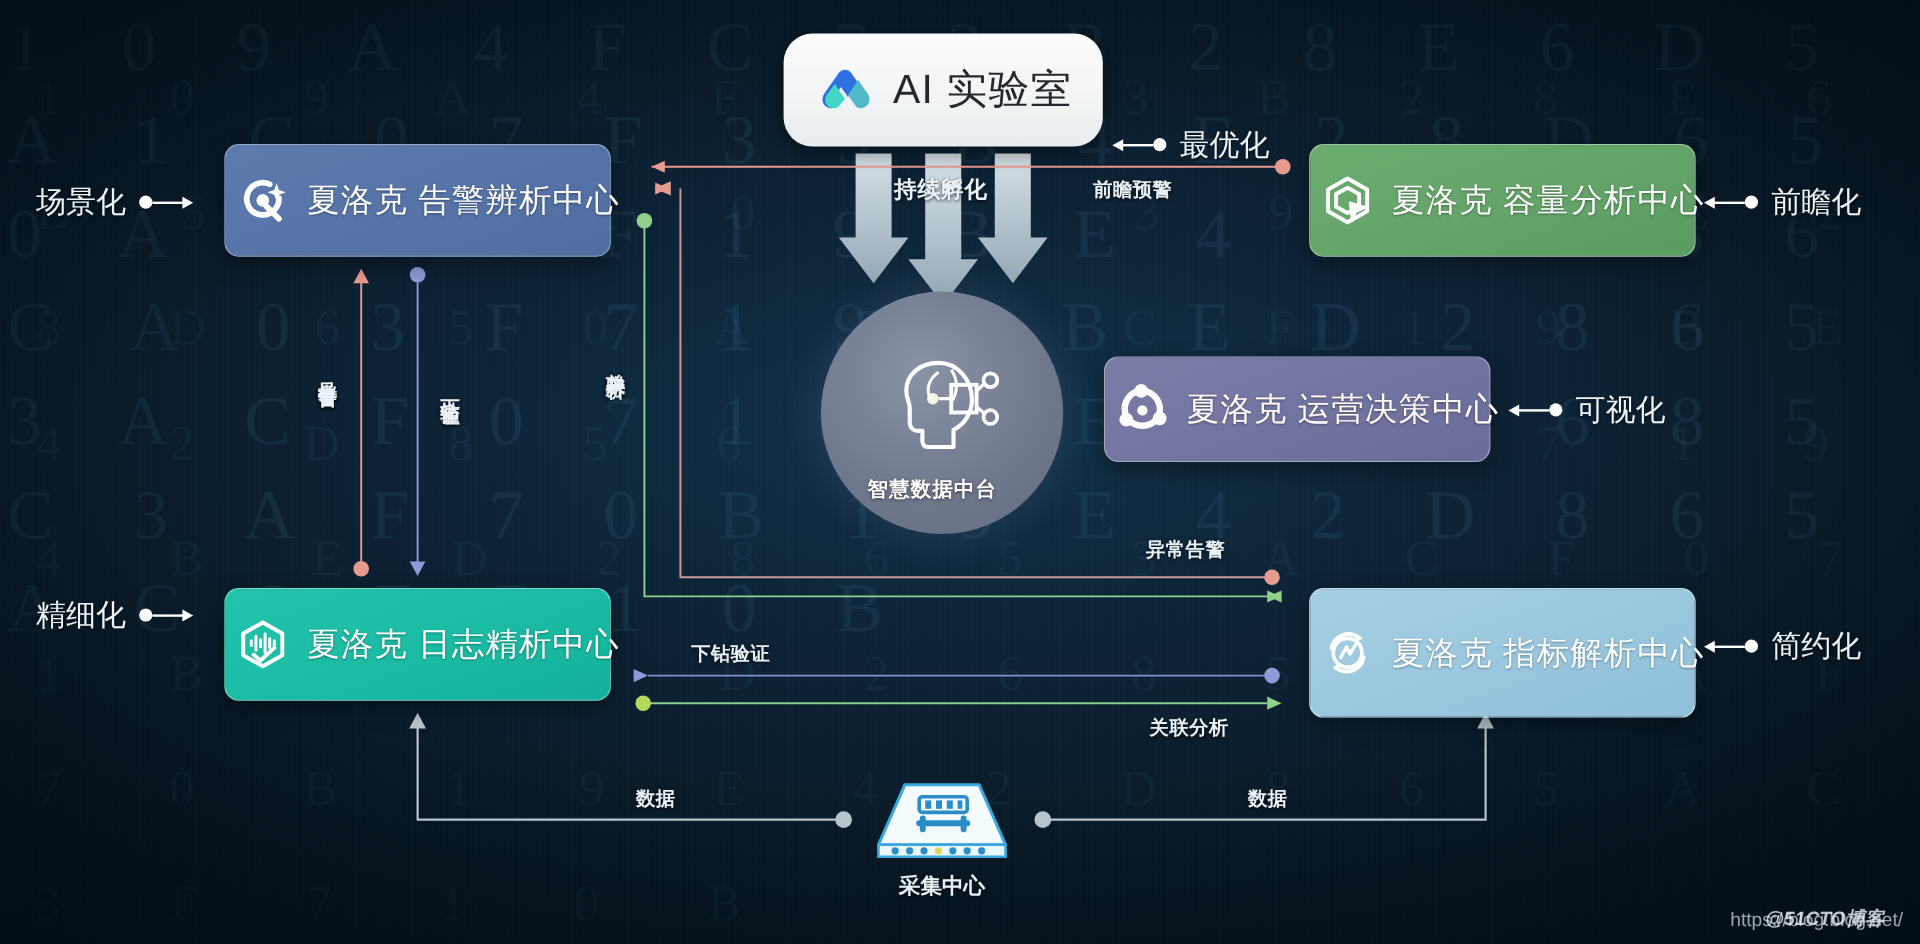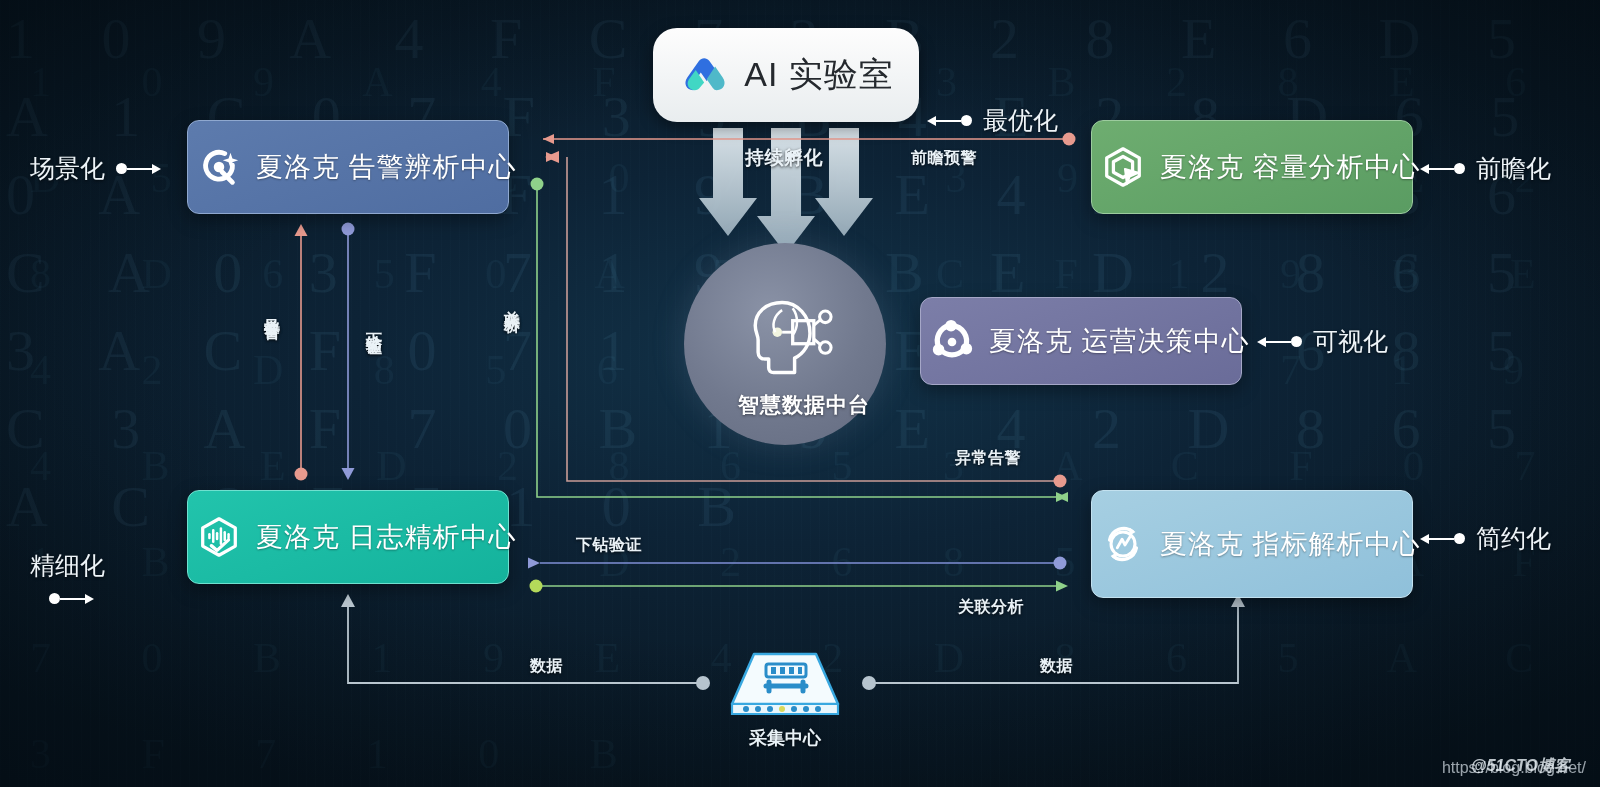--- a/index.html
+++ b/index.html
@@ -71,22 +71,22 @@
   .ailab .lbl{font-size:34px;color:#25292e;letter-spacing:1px;white-space:nowrap;}
 
   
   .hub{
     position:absolute;left:684px;top:243px;width:202px;height:202px;border-radius:50%;
     background:radial-gradient(circle at 42% 34%, #8a92a6 0%, #71798e 55%, #636b80 100%);
     display:flex;flex-direction:column;align-items:center;justify-content:center;gap:4px;
     box-shadow:0 0 34px rgba(130,150,180,.20);
   }
   .hub .hublabel{
-    position:absolute;left:0;right:16px;bottom:26px;text-align:right;
-    color:#fff;font-size:21px;font-weight:bold;letter-spacing:1px;
+    position:absolute;left:0;right:16px;bottom:26px;text-align:center;
+    color:#fff;font-size:17px;font-weight:bold;letter-spacing:1px;
     text-shadow:0 1px 3px rgba(0,0,0,.5);
   }
 
   
   .sidetag{position:absolute;display:flex;align-items:center;gap:11px;color:#eef4f8;font-size:25px;white-space:nowrap;
     text-shadow:0 1px 3px rgba(0,0,0,.6);}
   .sidetag .conn{display:flex;align-items:center;}
   .dot{width:11px;height:11px;border-radius:50%;background:#fff;display:block;}
   .barrow{width:26px;height:2px;background:#fff;position:relative;}
   .barrow:after{content:"";position:absolute;top:-4px;width:0;height:0;border-top:5px solid transparent;border-bottom:5px solid transparent;}
@@ -300,21 +300,21 @@
         <line x1="18" y1="17" x2="18" y2="29"></line>
         <line x1="22" y1="20" x2="22" y2="26"></line>
         <line x1="26" y1="15" x2="26" y2="31"></line>
         <line x1="30" y1="19" x2="30" y2="27"></line>
         <line x1="34" y1="21" x2="34" y2="25"></line>
       </g>
       <path d="M16 33 L22 38 L34 27" fill="none" stroke="#fff" stroke-width="3.4" stroke-linecap="round" stroke-linejoin="round"></path>
     </svg>
     <div class="ctext">夏洛克 日志精析中心</div>
   </div>
-  <div class="sidetag" style="left:30px;top:549px;flex-direction:column;">
+  <div class="sidetag" style="left:30px;top:496px;">
     <span>精细化</span>
     <span class="conn">
       <span class="dot"></span>
         <span class="barrow r"></span>
     </span>
   </div>
 
   <div class="card metric">
     <svg class="cicon" viewBox="0 0 48 48">
       <circle cx="24" cy="24" r="12.5" fill="none" stroke="#fff" stroke-width="3.2"></circle>

